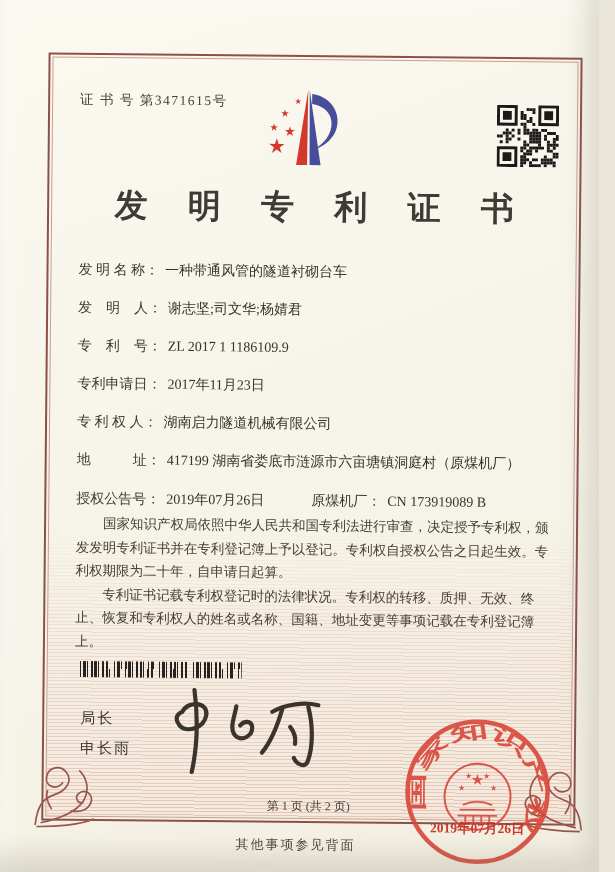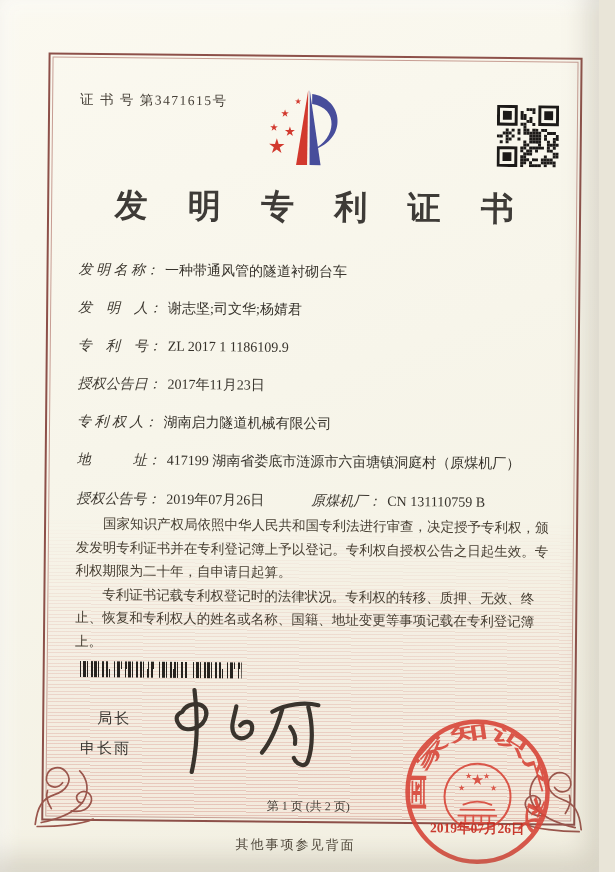--- a/index.html
+++ b/index.html
@@ -33,33 +33,33 @@
     mask-image:linear-gradient(to bottom, transparent 0%, rgba(0,0,0,.5) 40%, #000 100%);
   }
   .cert-no{position:absolute;left:30px;top:36px;font-size:13.5px;letter-spacing:1.5px;color:#453f37;z-index:2;}
   .logo{position:absolute;left:213px;top:30px;z-index:2;}
   .qr{position:absolute;left:447px;top:46px;z-index:2;}
   .title{
     position:absolute;left:0;top:128px;width:100%;margin:0;text-align:center;
     font-size:33px;font-weight:bold;letter-spacing:16px;text-indent:16px;color:#3e3b37;z-index:2;
   }
   .row{position:absolute;left:30px;display:flex;font-size:14px;line-height:20px;color:#3d3830;z-index:2;}
-  .row .lab{flex:0 0 auto;white-space:pre;color:#3d3830;font-style:italic;}
+  .row .lab{flex:0 0 auto;white-space:pre;color:#3d3830;}
   .row .val{margin-left:6px;color:#37332c;}
   .r1{top:205px}.r2{top:243px}.r3{top:281px}.r4{top:319px}.r5{top:357px}.r6{top:395px}
   .r6 .val{width:358px;line-height:19px;}
   .rg{top:434px}
   .rg2{left:265px;top:434px}
   .paras{position:absolute;left:30px;top:457px;width:480px;z-index:2;color:#463e32;}
   .paras p{margin:0;font-size:13.5px;line-height:23.5px;text-indent:2em;}
   .barcode{
     position:absolute;left:35px;top:606px;width:162px;height:16px;z-index:2;
     background:repeating-linear-gradient(90deg,#26221e 0 1.6px,transparent 1.6px 3.4px,#26221e 3.4px 6px,transparent 6px 7.2px,#26221e 7.2px 7.9px,transparent 7.9px 11.3px);
   }
-  .director{position:absolute;left:36px;top:648px;font-size:15px;line-height:30px;color:#3b3833;z-index:2;letter-spacing:2px;text-align:right;}
+  .director{position:absolute;left:36px;top:648px;font-size:15px;line-height:30px;color:#3b3833;z-index:2;letter-spacing:2px;}
   .signature{position:absolute;left:112px;top:628px;z-index:3;}
   .seal{position:absolute;left:354px;top:654px;z-index:3;opacity:.9;}
   .pagenum{position:absolute;left:0;bottom:6px;width:100%;text-align:center;font-size:12px;color:#49433b;z-index:2;}
   .ornament{position:absolute;bottom:-10px;z-index:2;}
   .orn-l{left:-12px;}
   .orn-r{right:-12px;transform:scaleX(-1);}
   .back-note{position:absolute;left:0;top:836px;width:100%;text-align:center;font-size:13px;color:#4e463a;letter-spacing:2px;}
 </style>
 </head>
 <body>
@@ -227,39 +227,39 @@
       </div>
       <div class="row r2">
         <span class="lab">发　明　人：</span>
         <span class="val">谢志坚;司文华;杨婧君</span>
       </div>
       <div class="row r3">
         <span class="lab">专　利　号：</span>
         <span class="val">ZL 2017 1 1186109.9</span>
       </div>
       <div class="row r4">
-        <span class="lab">授权公告日：</span>
+        <span class="lab">专利申请日：</span>
         <span class="val">2017年11月23日</span>
       </div>
       <div class="row r5">
         <span class="lab">专 利 权 人：</span>
         <span class="val">湖南启力隧道机械有限公司</span>
       </div>
       <div class="row r6">
         <span class="lab">地　　　址：</span>
         <span class="val">417199 湖南省娄底市涟源市六亩塘镇洞庭村（原煤机厂）</span>
       </div>
 
       <div class="row rg">
         <span class="lab">授权公告号：</span>
         <span class="val">2019年07月26日</span>
       </div>
       <div class="row rg2">
         <span class="lab">原煤机厂：</span>
-        <span class="val">CN 131110759 B</span>
+        <span class="val">CN 173919089 B</span>
       </div>
 
       <div class="paras">
         <p>国家知识产权局依照中华人民共和国专利法进行审查，决定授予专利权，颁发发明专利证书并在专利登记簿上予以登记。专利权自授权公告之日起生效。专利权期限为二十年，自申请日起算。</p>
         <p>专利证书记载专利权登记时的法律状况。专利权的转移、质押、无效、终止、恢复和专利权人的姓名或名称、国籍、地址变更等事项记载在专利登记簿上。</p>
       </div>
 
       <div class="barcode"></div>
 
       <div class="director">

